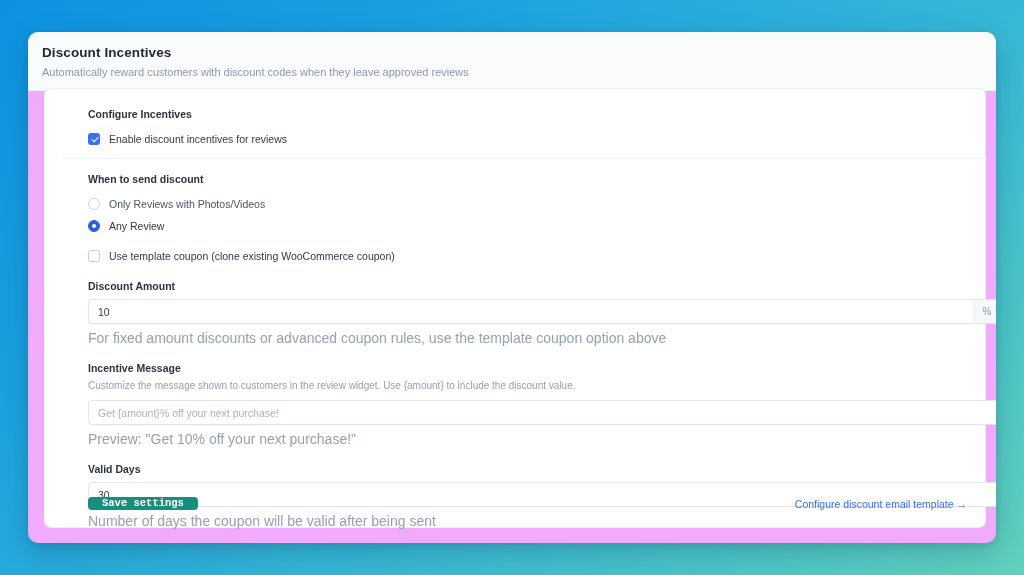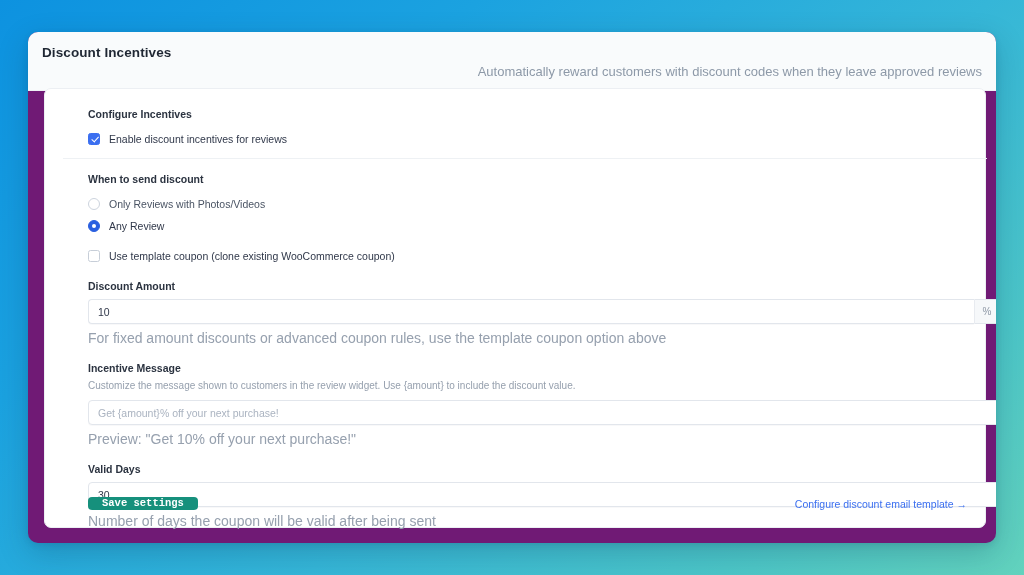--- a/index.html
+++ b/index.html
@@ -12,45 +12,44 @@
     font-family: "Liberation Sans", sans-serif;
     background: linear-gradient(140deg, #0d92e0 0%, #1ba2e0 28%, #35b6d8 58%, #4cc6c8 82%, #62d2bd 100%);
     -webkit-font-smoothing: antialiased;
   }
 
   
   .panel {
     position: absolute;
     left: 28px; top: 32px;
     width: 968px; height: 511px;
-    background: #701a75;
+    background: #f0abfc;
     border-radius: 10px;
     box-shadow: 0 10px 30px rgba(8,40,70,0.22), 0 2px 6px rgba(8,40,70,0.10);
     overflow: hidden;
   }
 
   .panel-header {
     padding: 12px 14px 11px 14px;
     background: #f9fbfc;
     border-bottom: 1px solid #eef1f5;
   }
   .panel-title {
     font-size: 13.5px;
     font-weight: bold;
     color: #1f2733;
     line-height: 17px;
     margin: 0 0 4px 0;
     letter-spacing: 0.1px;
   }
   .panel-sub {
-    font-size: 13px;
+    font-size: 11px;
     color: #8d99a8;
     line-height: 14px;
     margin: 0;
-    text-align: right;
   }
 
   
   .inner-card {
     position: absolute;
     left: 16px; top: 56px;
     width: 942px; height: 440px;
     background: #ffffff;
     border: 1px solid #eceff3;
     border-radius: 7px;

